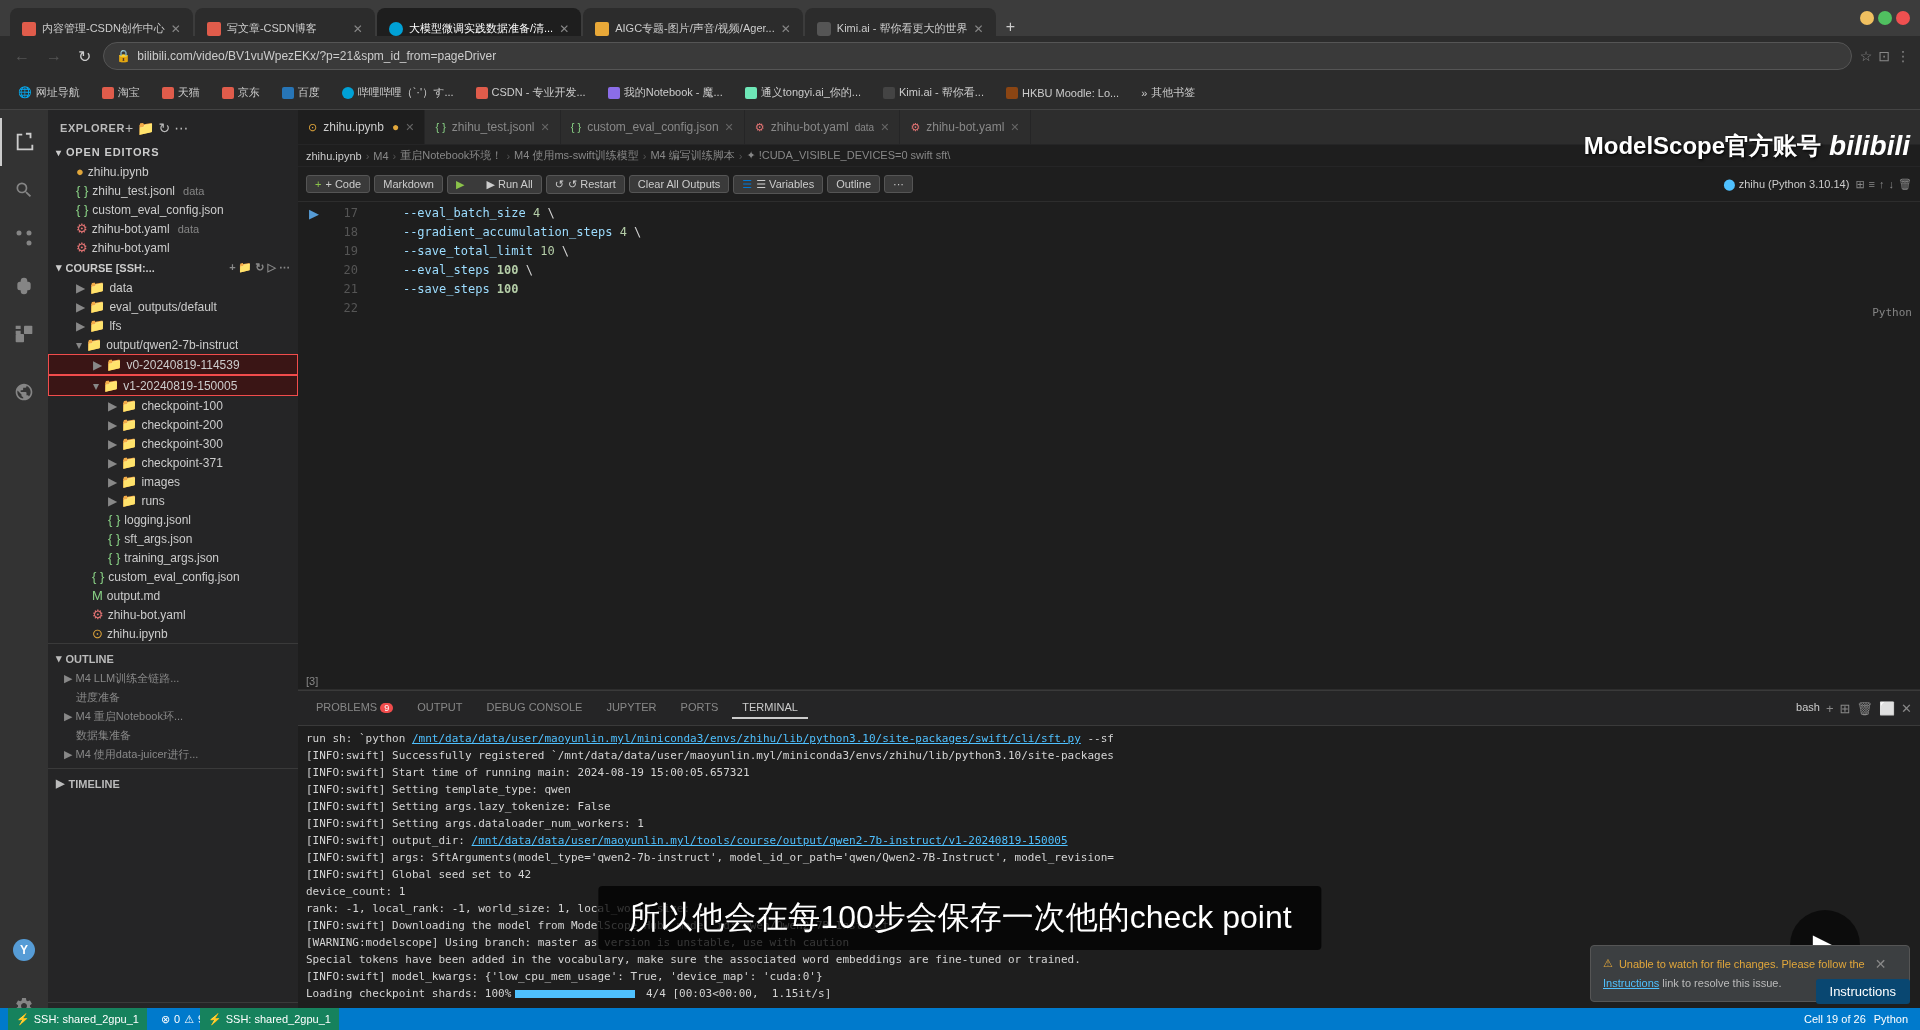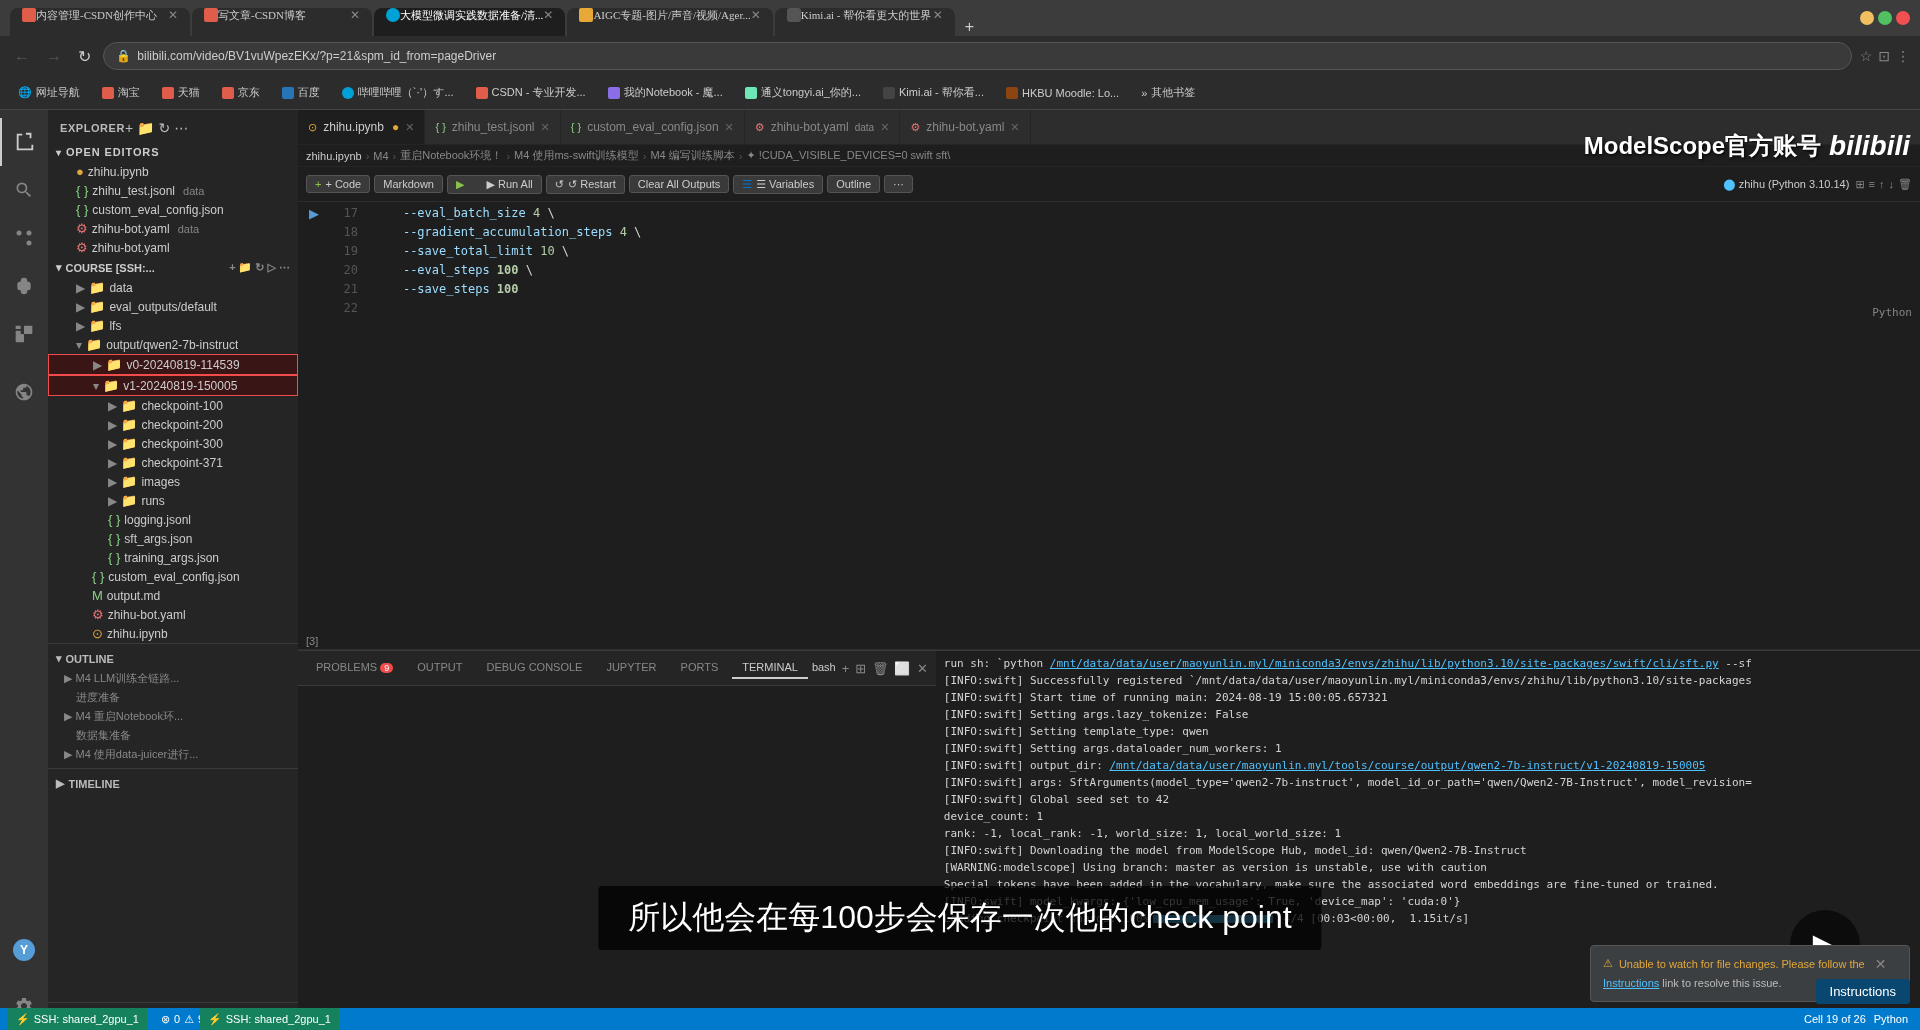--- a/index.html
+++ b/index.html
@@ -2,21 +2,21 @@
 <html><head>
   <meta charset="utf-8">
   <style>
     * { margin: 0; padding: 0; box-sizing: border-box; }
     body { width: 1920px; height: 1030px; background: #1e1e1e; font-family: 'Segoe UI', Arial, sans-serif; overflow: hidden; position: relative; }
 
     
     .browser-chrome { background: #2c2c2c; height: 110px; }
     .title-bar { background: #3c3c3c; height: 36px; display: flex; align-items: center; padding: 0 10px; gap: 5px; }
     .title-bar-tabs { display: flex; align-items: flex-end; height: 36px; padding-top: 5px; gap: 2px; flex: 1; }
-    .browser-tab { background: #2c2c2c; border-radius: 8px 8px 0 0; padding: 0 12px; height: 28px; display: flex; align-items: flex-start; font-size: 11px; color: #ccc; cursor: pointer; min-width: 180px; max-width: 220px; font-family: Liberation Serif, serif; }
+    .browser-tab { background: #2c2c2c; border-radius: 8px 8px 0 0; padding: 0 12px; height: 28px; display: flex; align-items: flex-end; gap: 6px; font-size: 11px; color: #ccc; cursor: pointer; min-width: 180px; max-width: 220px; }
     .browser-tab.active { background: #1e1e1e; color: #fff; }
     .browser-tab .tab-favicon { width: 14px; height: 14px; border-radius: 2px; flex-shrink: 0; }
     .browser-tab .tab-label { overflow: hidden; text-overflow: ellipsis; white-space: nowrap; font-size: 11px; }
     .browser-tab .tab-close { margin-left: auto; color: #888; font-size: 12px; }
     .tab-add { color: #ccc; font-size: 16px; padding: 0 8px; cursor: pointer; }
     .window-controls { display: flex; gap: 4px; margin-left: 10px; }
     .win-btn { width: 14px; height: 14px; border-radius: 50%; cursor: pointer; display: flex; align-items: center; justify-content: center; font-size: 8px; color: transparent; }
     .win-minimize { background: #f0c060; }
     .win-maximize { background: #50c060; }
     .win-close { background: #f05050; }
@@ -79,21 +79,21 @@
 
     .editor-content { flex: 1; display: flex; overflow: hidden; }
     .line-numbers { background: #1e1e1e; padding: 0 8px; color: #555; font-size: 12px; font-family: 'Consolas', monospace; line-height: 19px; text-align: right; flex-shrink: 0; padding-top: 2px; min-width: 40px; }
     .code-area { flex: 1; background: #1e1e1e; overflow: auto; padding: 2px 8px; font-size: 12px; font-family: 'Consolas', monospace; line-height: 19px; color: #d4d4d4; }
     .code-area::-webkit-scrollbar { width: 8px; height: 8px; }
     .code-area::-webkit-scrollbar-thumb { background: #424242; }
     .code-line { white-space: pre; }
     .code-number { color: #b5cea8; }
 
     
-    .terminal-area { height: 380px; background: #1e1e1e; border-top: 1px solid #3a3a3a; display: flex; flex-direction: row; flex-shrink: 0; }
+    .terminal-area { height: 340px; background: #1e1e1e; border-top: 1px solid #3a3a3a; display: flex; flex-direction: column; flex-shrink: 0; }
     .terminal-tabs { background: #252526; height: 35px; display: flex; align-items: center; padding: 0 8px; gap: 4px; border-bottom: 1px solid #3a3a3a; }
     .term-tab { padding: 4px 10px; font-size: 11px; color: #888; cursor: pointer; border-bottom: 2px solid transparent; }
     .term-tab.active { color: #ccc; border-bottom: 2px solid #ccc; }
     .term-badge { background: #f14c4c; color: #fff; border-radius: 8px; font-size: 9px; padding: 0 4px; }
     .terminal-actions { margin-left: auto; display: flex; gap: 6px; color: #888; font-size: 13px; }
     .terminal-body { flex: 1; background: #1e1e1e; padding: 4px 8px; overflow-y: auto; font-family: 'Consolas', monospace; font-size: 11px; color: #d4d4d4; }
     .terminal-body::-webkit-scrollbar { width: 6px; }
     .terminal-body::-webkit-scrollbar-thumb { background: #424242; }
     .term-line { line-height: 17px; white-space: pre-wrap; word-break: break-all; }
     .term-link { color: #4fc1ff; text-decoration: underline; }
@@ -645,22 +645,22 @@
           <span>⊞</span>
           <span>🗑</span>
           <span>⬜</span>
           <span>✕</span>
         </div>
       </div>
       <div class="terminal-body">
         <div class="term-line">run sh: `python <span class="term-link">/mnt/data/data/user/maoyunlin.myl/miniconda3/envs/zhihu/lib/python3.10/site-packages/swift/cli/sft.py</span> --sf</div>
         <div class="term-line">[INFO:swift] Successfully registered `/mnt/data/data/user/maoyunlin.myl/miniconda3/envs/zhihu/lib/python3.10/site-packages</div>
         <div class="term-line">[INFO:swift] Start time of running main: 2024-08-19 15:00:05.657321</div>
+        <div class="term-line">[INFO:swift] Setting template_type: qwen</div>
         <div class="term-line">[INFO:swift] Setting args.lazy_tokenize: False</div>
-        <div class="term-line">[INFO:swift] Setting template_type: qwen</div>
         <div class="term-line">[INFO:swift] Setting args.dataloader_num_workers: 1</div>
         <div class="term-line">[INFO:swift] output_dir: <span class="term-link">/mnt/data/data/user/maoyunlin.myl/tools/course/output/qwen2-7b-instruct/v1-20240819-150005</span></div>
         <div class="term-line">[INFO:swift] args: SftArguments(model_type='qwen2-7b-instruct', model_id_or_path='qwen/Qwen2-7B-Instruct', model_revision=</div>
         <div class="term-line">[INFO:swift] Global seed set to 42</div>
         <div class="term-line">device_count: 1</div>
         <div class="term-line">rank: -1, local_rank: -1, world_size: 1, local_world_size: 1</div>
         <div class="term-line">[INFO:swift] Downloading the model from ModelScope Hub, model_id: qwen/Qwen2-7B-Instruct</div>
         <div class="term-line">[WARNING:modelscope] Using branch: master as version is unstable, use with caution</div>
         <div class="term-line">Special tokens have been added in the vocabulary, make sure the associated word embeddings are fine-tuned or trained.</div>
         <div class="term-line">[INFO:swift] model_kwargs: {'low_cpu_mem_usage': True, 'device_map': 'cuda:0'}</div>

